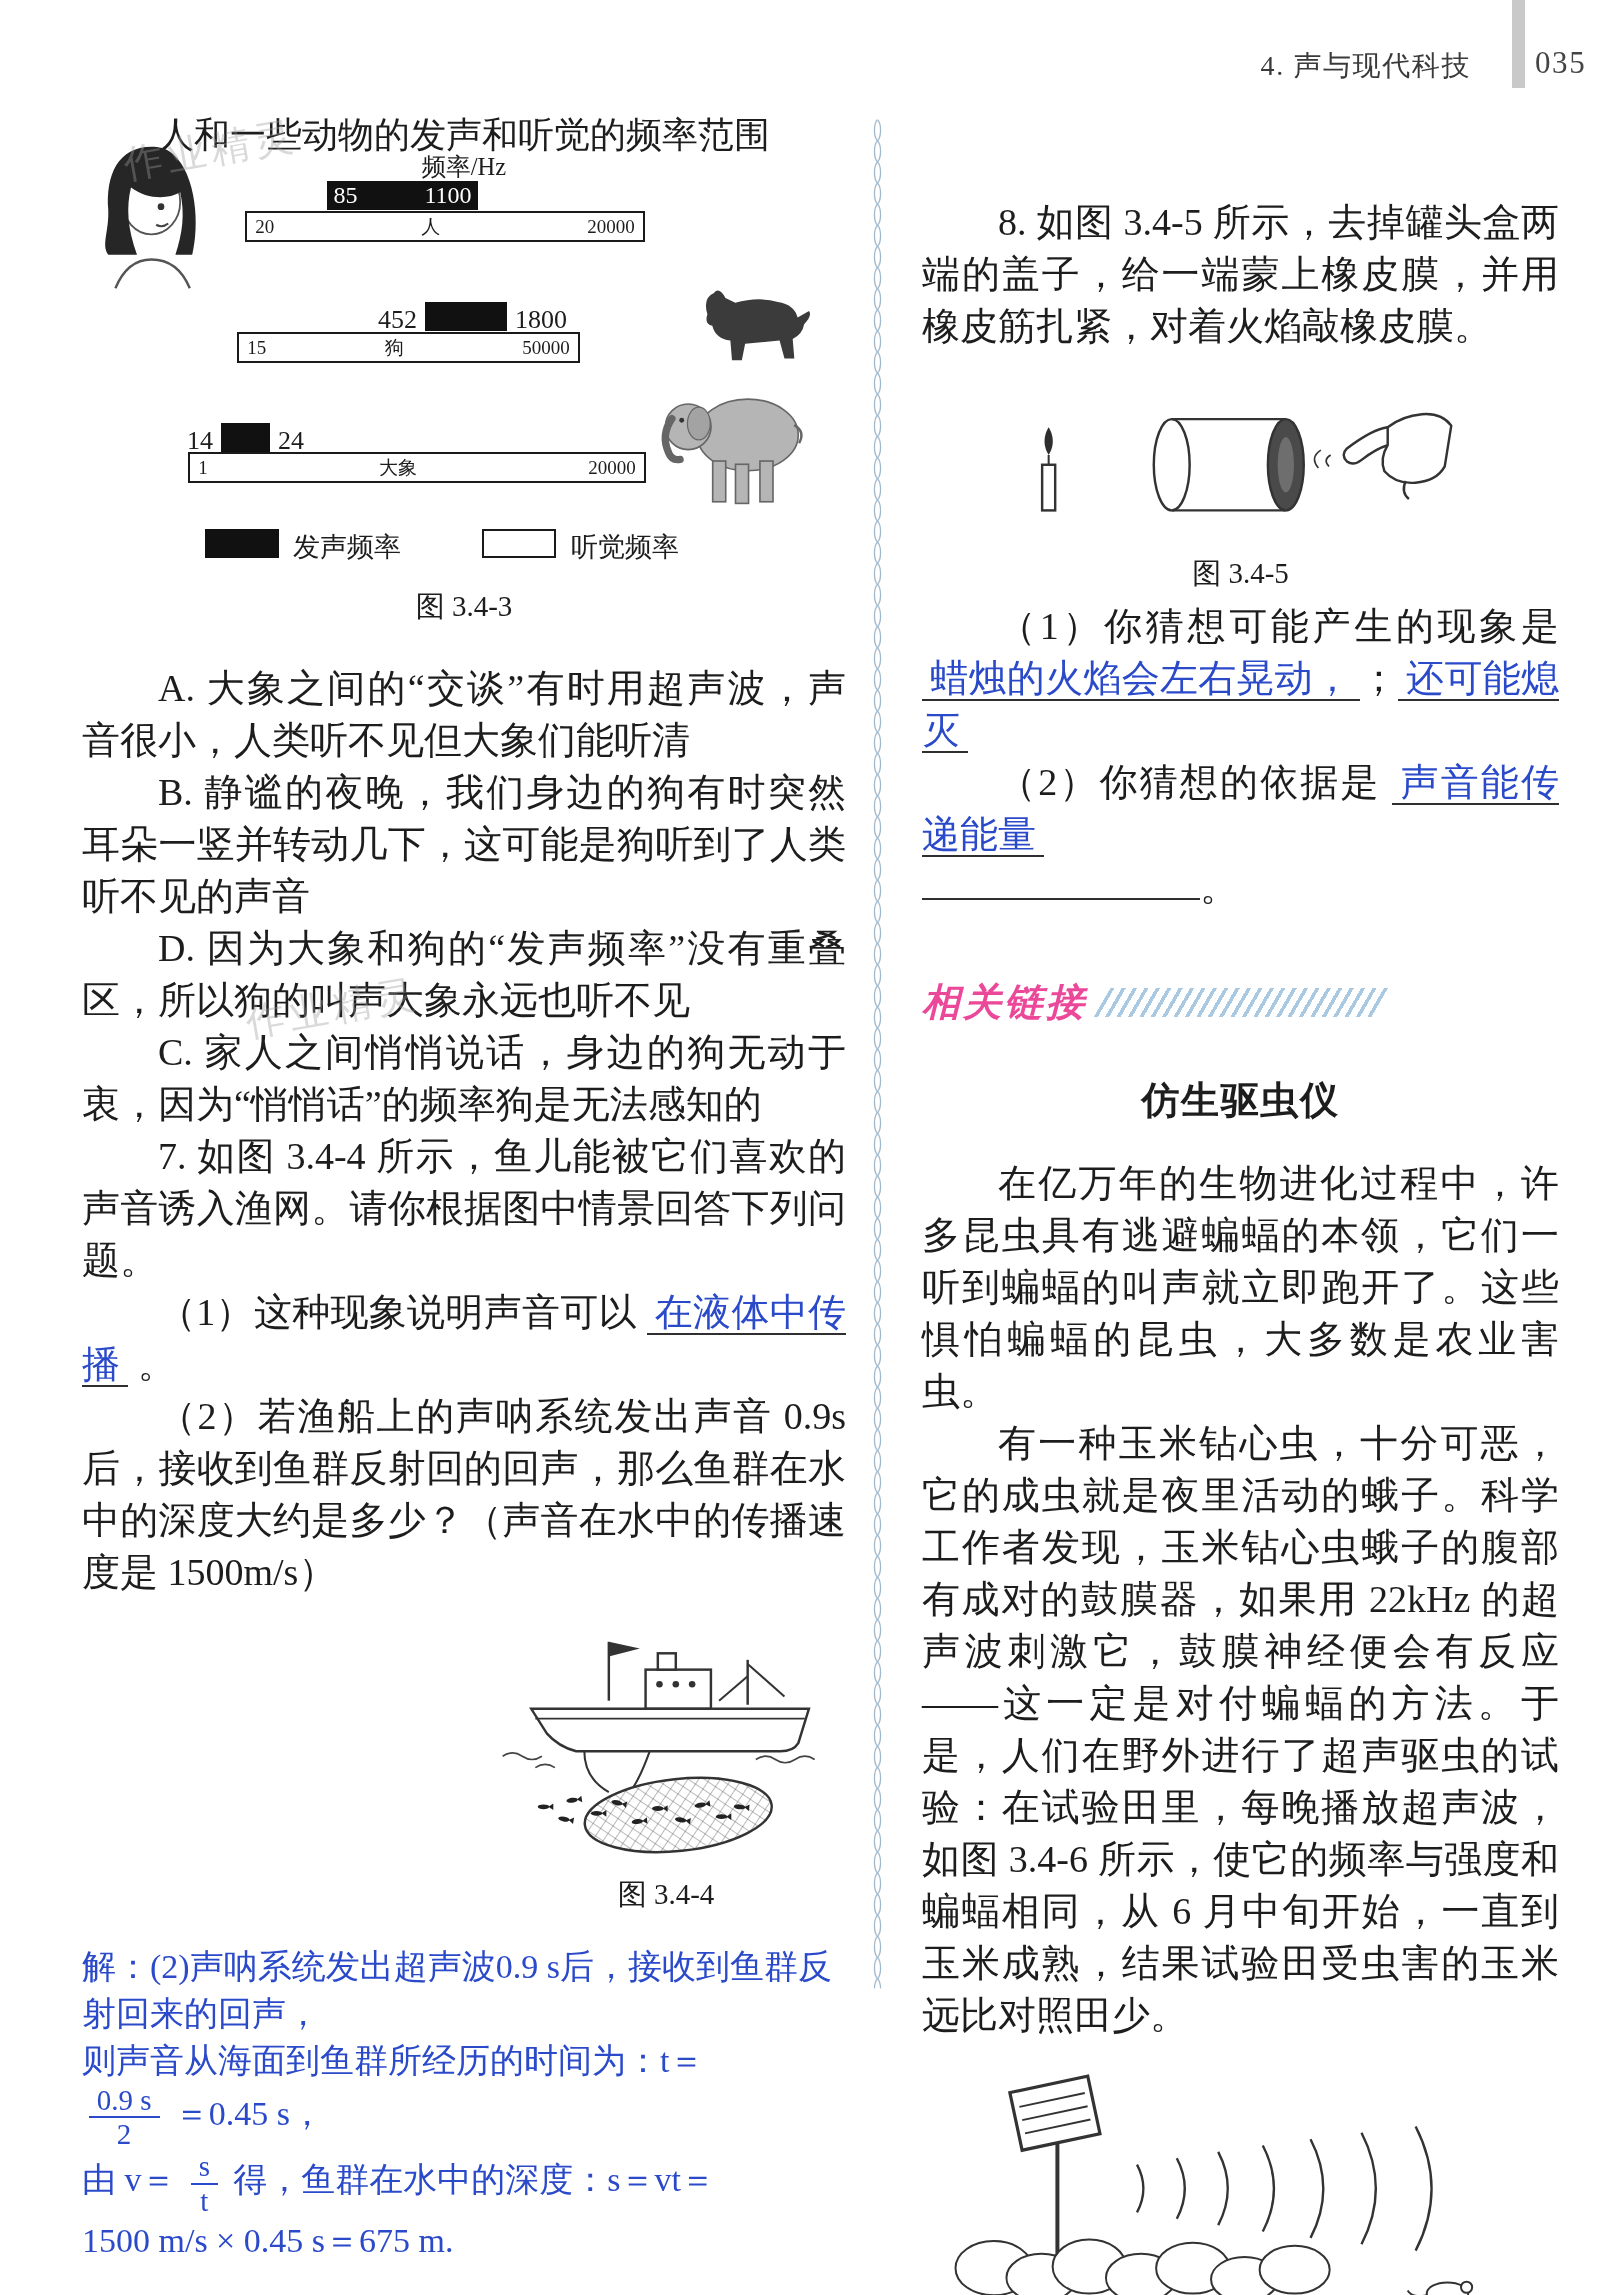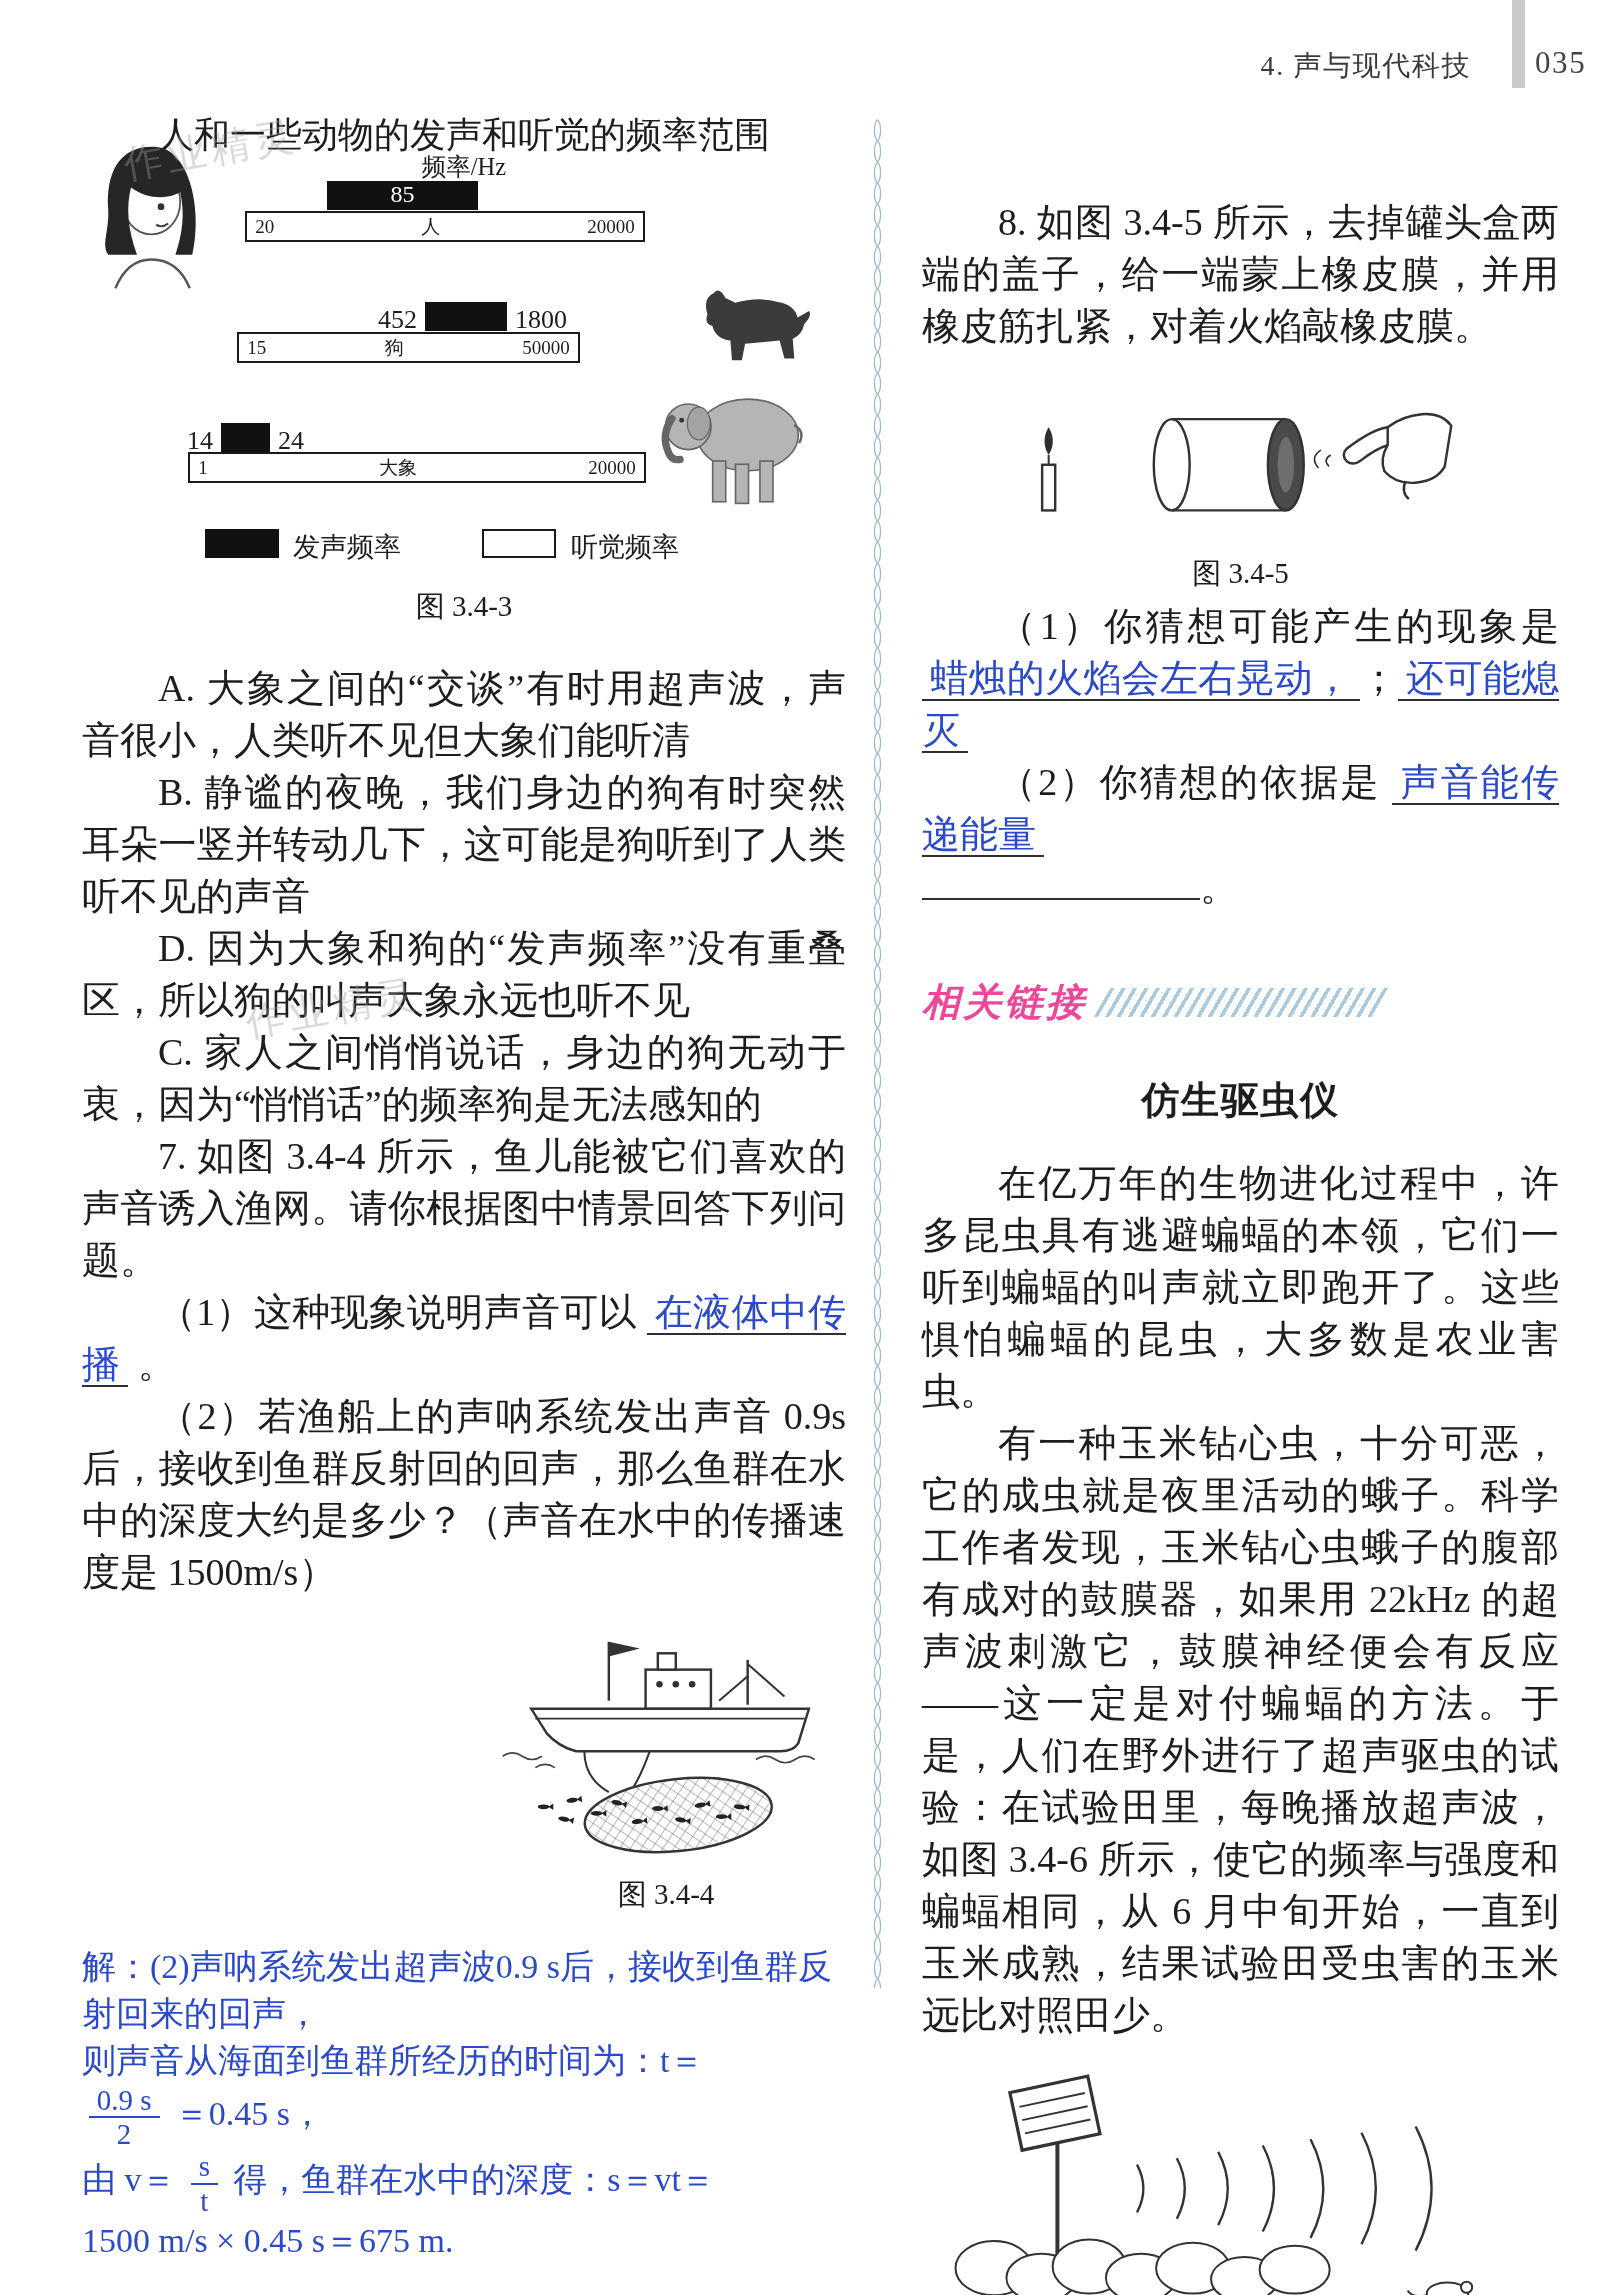--- a/index.html
+++ b/index.html
@@ -91,21 +91,21 @@
       <div class="chart-unit">频率/Hz</div>
 
       <svg class="chart-img" style="left:6.5px; top:33px;" viewBox="0 0 95 125" width="114" height="151">
         <ellipse cx="52" cy="52" rx="24" ry="27" fill="#fff" stroke="#555" stroke-width="1.5"></ellipse>
         <path d="M52,6 C24,6 14,30 16,58 C17,76 10,88 16,96 L40,96 C32,74 31,56 35,40 C48,50 66,50 76,44 C80,62 78,78 72,96 L86,96 C92,72 90,30 70,12 C64,7 58,6 52,6 Z" fill="#262626"></path>
         <circle cx="60" cy="56" r="2.8" fill="#333"></circle>
         <path d="M66,70 q-5,4 -10,1" fill="none" stroke="#444" stroke-width="1.8"></path>
         <path d="M22,124 Q32,100 52,100 Q74,100 84,124" fill="#fff" stroke="#555" stroke-width="2"></path>
       </svg>
 
-      <div class="blackbar" style="left:245px; top:75px; width:151px; height:29px;flex-direction:column;">
+      <div class="blackbar" style="left:245px; top:75px; width:151px; height:29px;">
         <span>85</span>
         <span>1100</span>
       </div>
       <div class="outbar" style="left:163px; top:105px; width:400px; height:31px;">
         <span>20</span>
         <span>人</span>
         <span>20000</span>
       </div>
 
       <span class="vlabel" style="left:270px; top:199px; width:65px; text-align:right; display:inline-block;">452</span>

